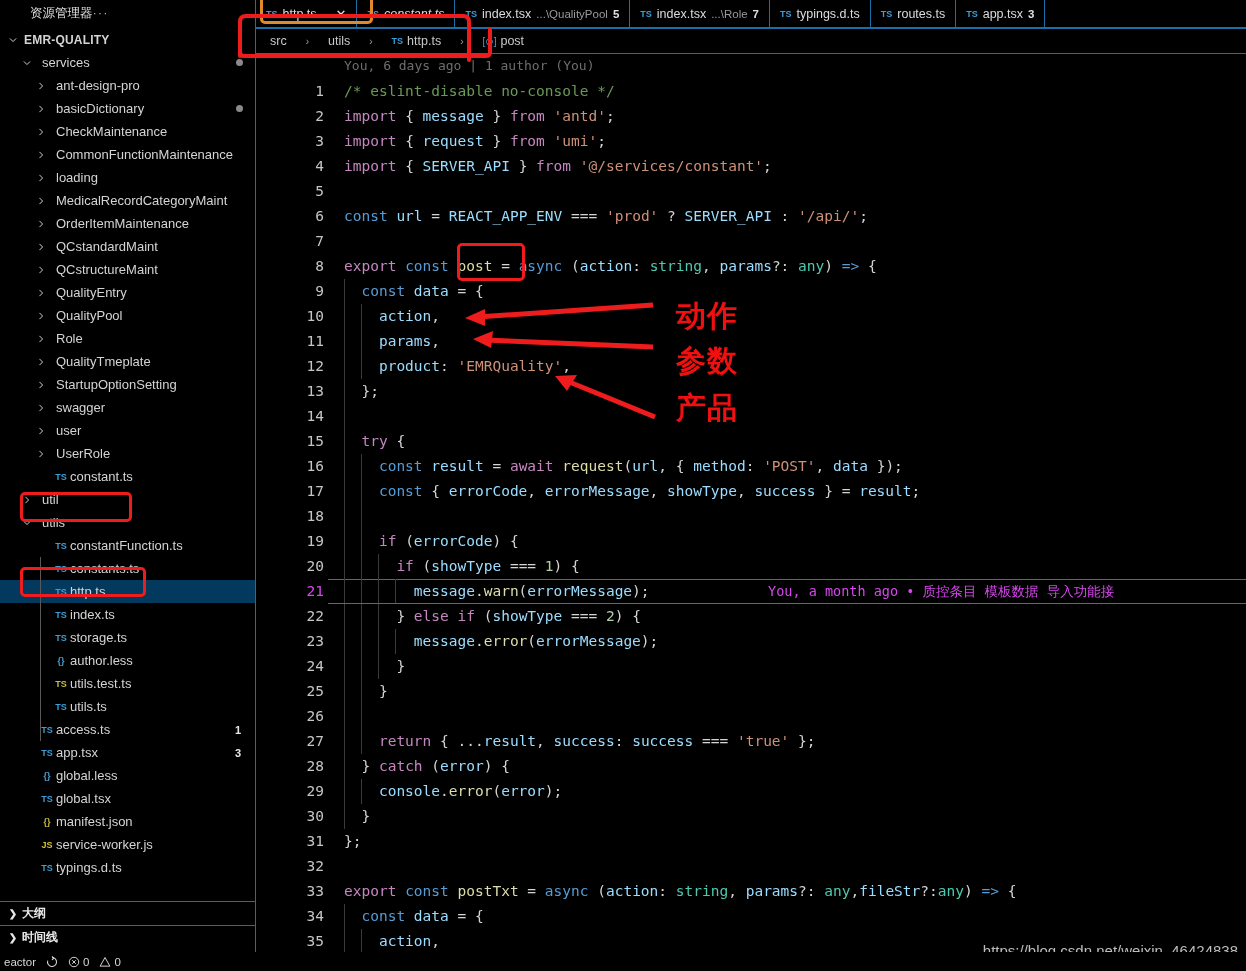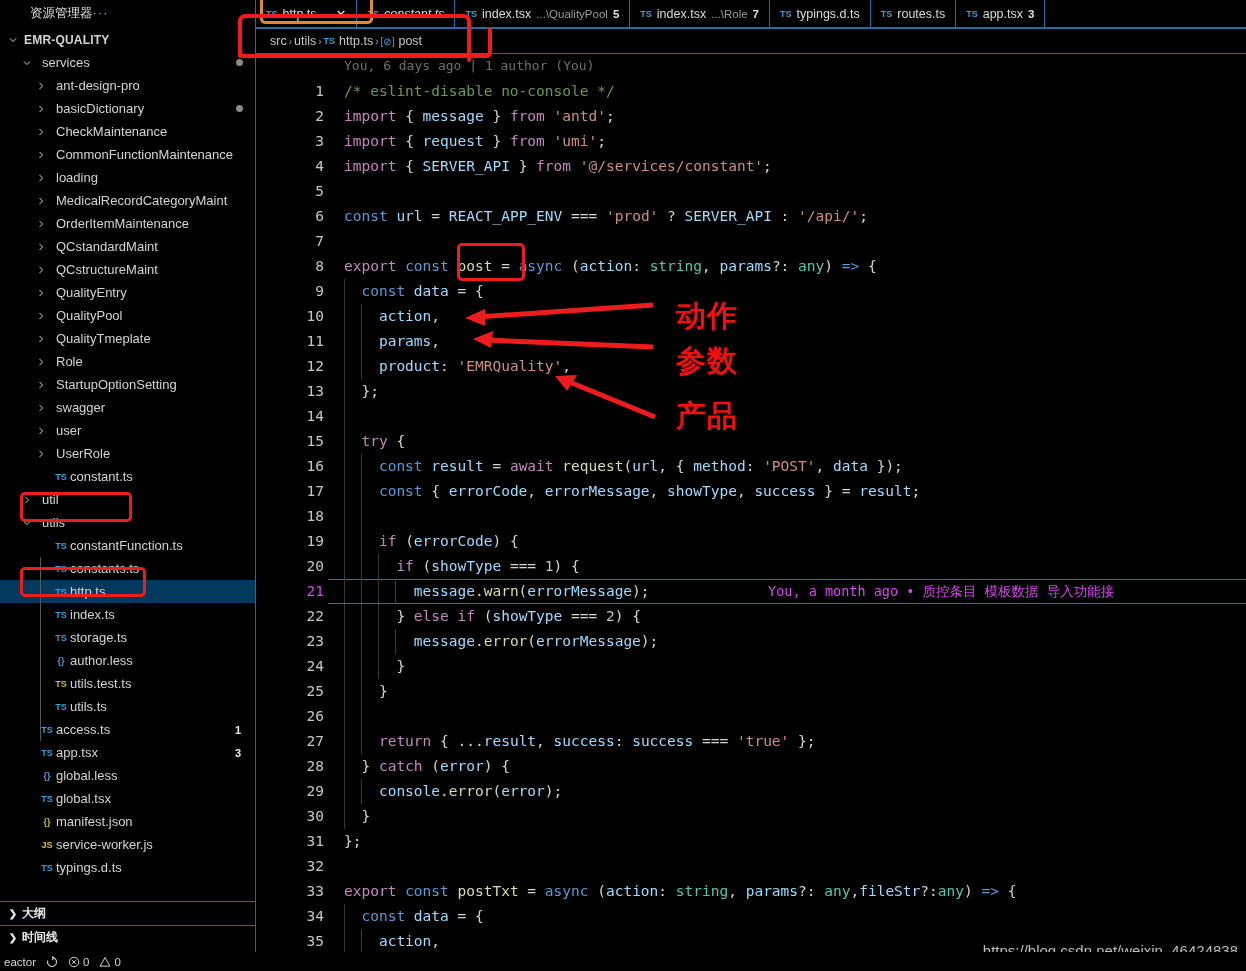--- a/index.html
+++ b/index.html
@@ -71,21 +71,21 @@
   .tab .tpath { color:#9a9a9a; font-size:11.5px; }
   .tab .tnum { color:#e0e0e0; font-size:11.5px; font-weight:bold; }
   .tab .tclose { color:#e8e8e8; font-size:13px; margin-left:14px; }
   .tab-underline {
     position:absolute; left:0; right:0; bottom:0; height:1px; background:#1a6fa8;
   }
 
   
   #breadcrumb {
     position:absolute; left:256px; top:28px; width:990px; height:26px;
-    display:flex; align-items:center; gap:2px; padding-left:14px;
+    display:flex; align-items:center; gap:19px; padding-left:14px;
     font-size:12.5px; color:#c8c8c8;
     border-top:1px solid #1a6fa8; border-bottom:1px solid #1a6fa8;
   }
   #breadcrumb .sep { color:#a0a0a0; font-size:10px; }
   #breadcrumb .bcico { color:#3a9fd8; font-size:9px; font-weight:bold; }
   #breadcrumb .bcsym { color:#4aa0d5; font-size:10px; }
 
   
   #editor {
     position:absolute; left:268px; top:55px; width:990px; height:916px;
@@ -301,31 +301,31 @@
           <span class="lbl">QualityPool</span>
         </div>
         <div class="row">
           <span style="flex:0 0 36px"></span>
           <span class="chev">
             <svg width="10" height="10" viewBox="0 0 16 16">
               <path d="M5.5 3 L10.5 8 L5.5 13" fill="none" stroke="#cfcfcf" stroke-width="1.6"></path>
             </svg>
           </span>
           <span style="flex:0 0 4px"></span>
+          <span class="lbl">Role</span>
+        </div>
+        <div class="row">
+          <span style="flex:0 0 36px"></span>
+          <span class="chev">
+            <svg width="10" height="10" viewBox="0 0 16 16">
+              <path d="M5.5 3 L10.5 8 L5.5 13" fill="none" stroke="#cfcfcf" stroke-width="1.6"></path>
+            </svg>
+          </span>
+          <span style="flex:0 0 4px"></span>
           <span class="lbl">QualityTmeplate</span>
-        </div>
-        <div class="row">
-          <span style="flex:0 0 36px"></span>
-          <span class="chev">
-            <svg width="10" height="10" viewBox="0 0 16 16">
-              <path d="M5.5 3 L10.5 8 L5.5 13" fill="none" stroke="#cfcfcf" stroke-width="1.6"></path>
-            </svg>
-          </span>
-          <span style="flex:0 0 4px"></span>
-          <span class="lbl">Role</span>
         </div>
         <div class="row">
           <span style="flex:0 0 36px"></span>
           <span class="chev">
             <svg width="10" height="10" viewBox="0 0 16 16">
               <path d="M5.5 3 L10.5 8 L5.5 13" fill="none" stroke="#cfcfcf" stroke-width="1.6"></path>
             </svg>
           </span>
           <span style="flex:0 0 4px"></span>
           <span class="lbl">StartupOptionSetting</span>
@@ -612,21 +612,21 @@
 
     <path d="M198,52 L30,45" stroke="#ee1c1c" stroke-width="5" fill="none"></path>
     <path d="M18,44 L38,36 L36,53 Z" fill="#ee1c1c"></path>
 
     <path d="M200,122 L112,86" stroke="#ee1c1c" stroke-width="5" fill="none"></path>
     <path d="M100,81 L122,80 L112,96 Z" fill="#ee1c1c"></path>
   </svg>
 
   <div class="ann-cn" style="left:676px; top:296px;">动作</div>
   <div class="ann-cn" style="left:676px; top:341px;">参数</div>
-  <div class="ann-cn" style="left:676px; top:396px;">产品</div>
+  <div class="ann-cn" style="left:676px; top:388px;">产品</div>
 
   <div class="watermark">
     <span>https://blog.csdn.net/weixin_46424838</span>
     <span class="wm-underline"></span>
   </div>
 
   <div id="statusbar">
     <span class="sb-itm">eactor</span>
     <span class="sb-itm">
       <svg width="12" height="12" viewBox="0 0 16 16">

